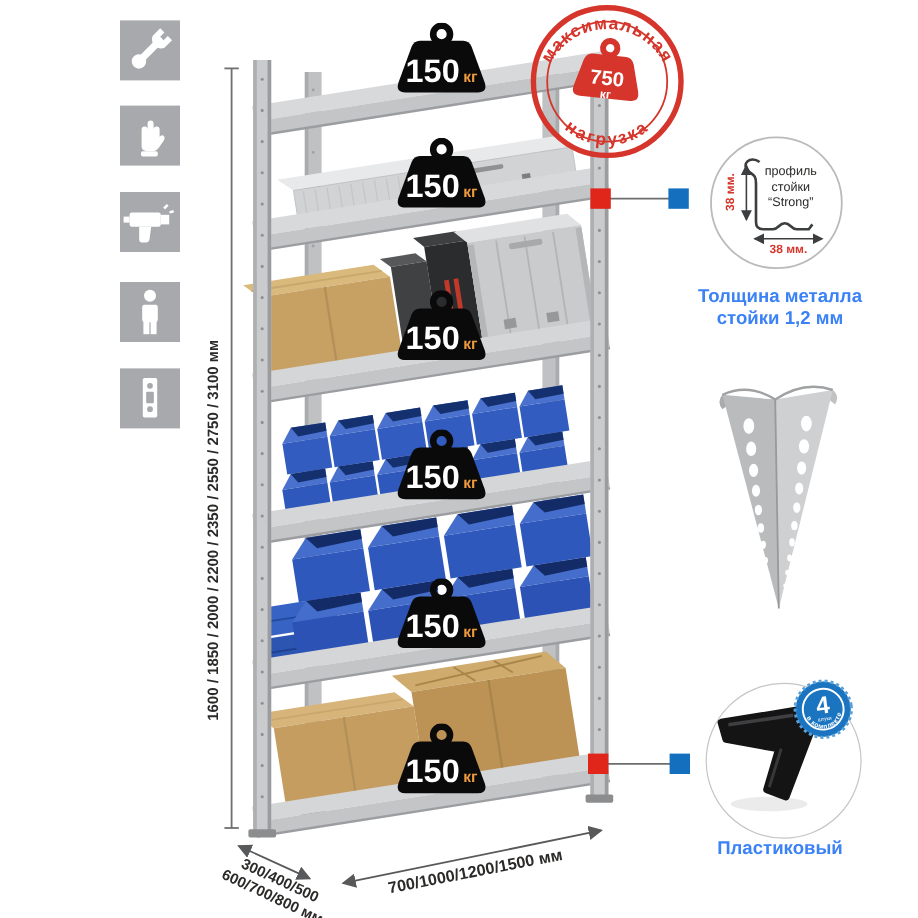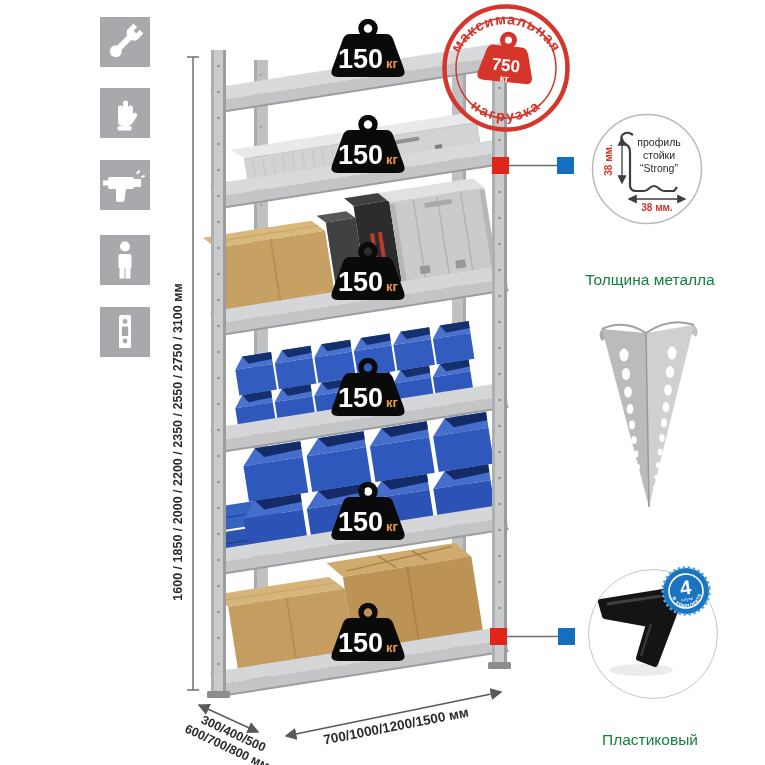--- a/index.html
+++ b/index.html
@@ -2,21 +2,21 @@
 <html><head>
 <meta charset="utf-8">
 <style>
   html,body{margin:0;padding:0;background:#fff;}
   #canvas{position:relative;width:765px;height:765px;background:#fff;overflow:hidden;
           font-family:"Liberation Sans",sans-serif;color:#2b2a29;}
   .abs{position:absolute;}
   svg text{font-family:"Liberation Sans",sans-serif;}
   .tool-icon{width:50px;height:50px;background:#a7a9ac;display:flex;align-items:center;justify-content:center;}
   .dim-text{font-size:12.5px;font-weight:600;color:#2b2a29;white-space:nowrap;}
-  .caption{width:170px;text-align:center;font-size:15.5px;font-weight:400;color:#15803d;line-height:18px;margin-top:32px;}
+  .caption{width:170px;text-align:center;font-size:15.5px;font-weight:700;color:#3b82f6;line-height:18px;}
   .foot-circle{width:128px;height:128px;border:1.5px solid #c3c5c7;border-radius:50%;background:#fff;}
 </style>
 </head>
 <body>
 
 <div id="canvas">
 
   <div class="abs tool-icon" style="left:100px;top:17px;">
     <svg width="50" height="50" viewBox="0 0 50 50">
       <g transform="rotate(45 25 25)" fill="#fff">
@@ -437,20 +437,21 @@
       <line x1="38" y1="86" x2="94" y2="86" stroke="#3c3e40" stroke-width="1.3" marker-start="url(#arrp)" marker-end="url(#arrp)"></line>
       <text x="21" y="47" transform="rotate(-90 21 47)" text-anchor="middle" font-size="10" font-weight="bold" fill="#d5352b">38 мм.</text>
       <text x="66" y="98" text-anchor="middle" font-size="10" font-weight="bold" fill="#d5352b">38 мм.</text>
       <text x="68" y="33" text-anchor="middle" font-size="10.5" fill="#2b2a29">профиль</text>
       <text x="68" y="46" text-anchor="middle" font-size="10.5" fill="#2b2a29">стойки</text>
       <text x="68" y="59" text-anchor="middle" font-size="10.5" fill="#2b2a29">“Strong”</text>
     </svg>
   </div>
   <div class="abs caption" style="left:565px;top:239px;">
     <div>Толщина металла</div>
+    <div>стойки 1,2 мм</div>
   </div>
 
   <div class="abs" style="left:596px;top:315px;">
     <svg width="104" height="200" viewBox="0 0 104 200">
       <path d="M6,14 q-5,6 0,12 l8,-6 Z" fill="#a9abad"></path>
       <path d="M98,10 q6,5 2,12 l-9,-7 Z" fill="#c0c2c4"></path>
       <polygon points="6,14 50,18 53,192" fill="#b9bbbd"></polygon>
       <polygon points="98,10 50,18 53,192" fill="#cfd0d2"></polygon>
       <path d="M6,14 Q28,4 50,18 Q74,2 98,10" fill="none" stroke="#9fa1a3" stroke-width="2"></path>
       <line x1="50" y1="18" x2="53" y2="192" stroke="#97999b" stroke-width="1.5"></line>

